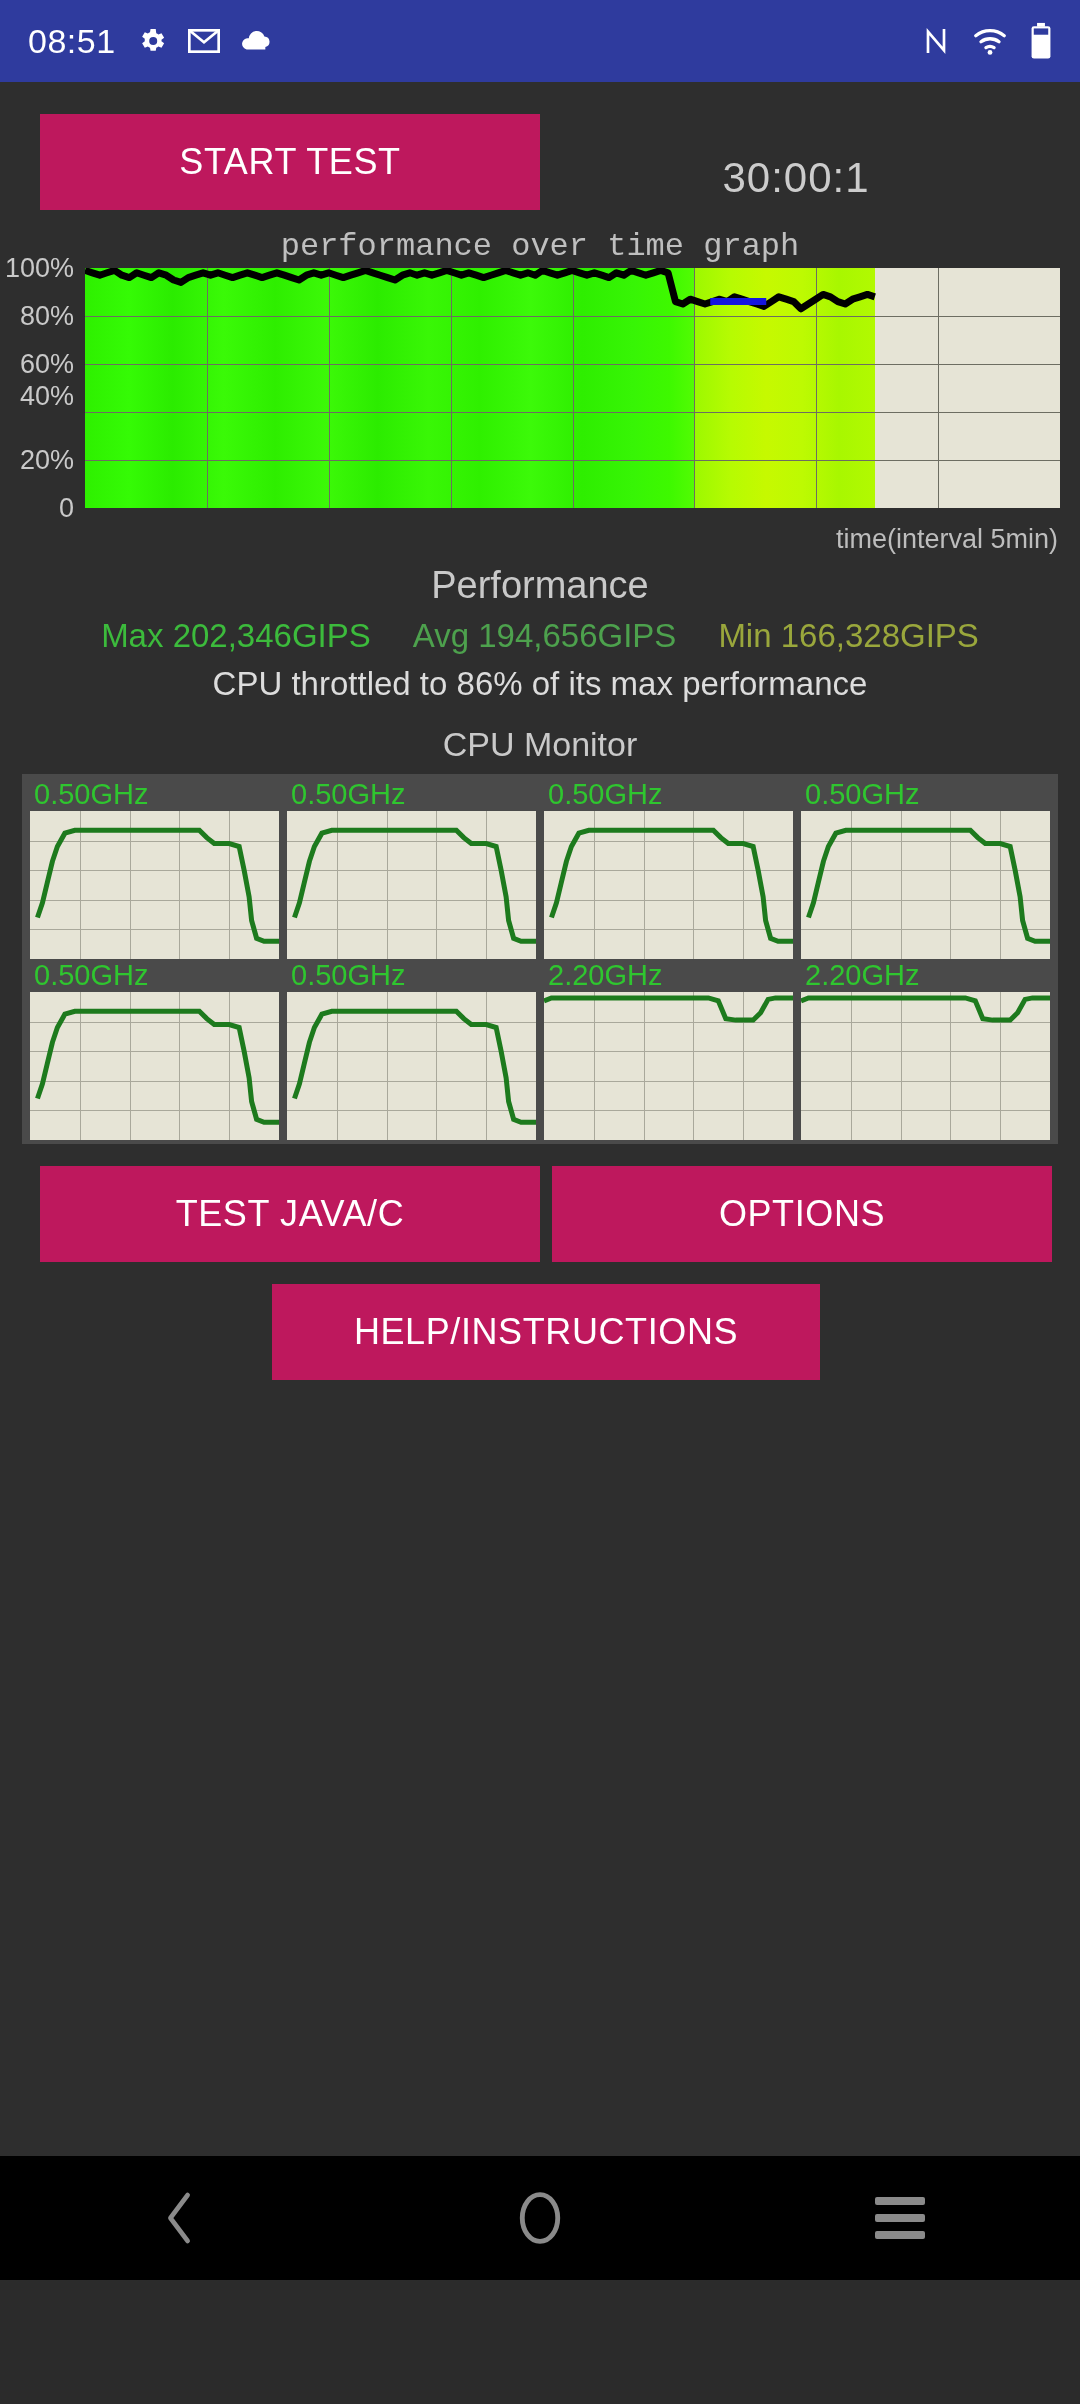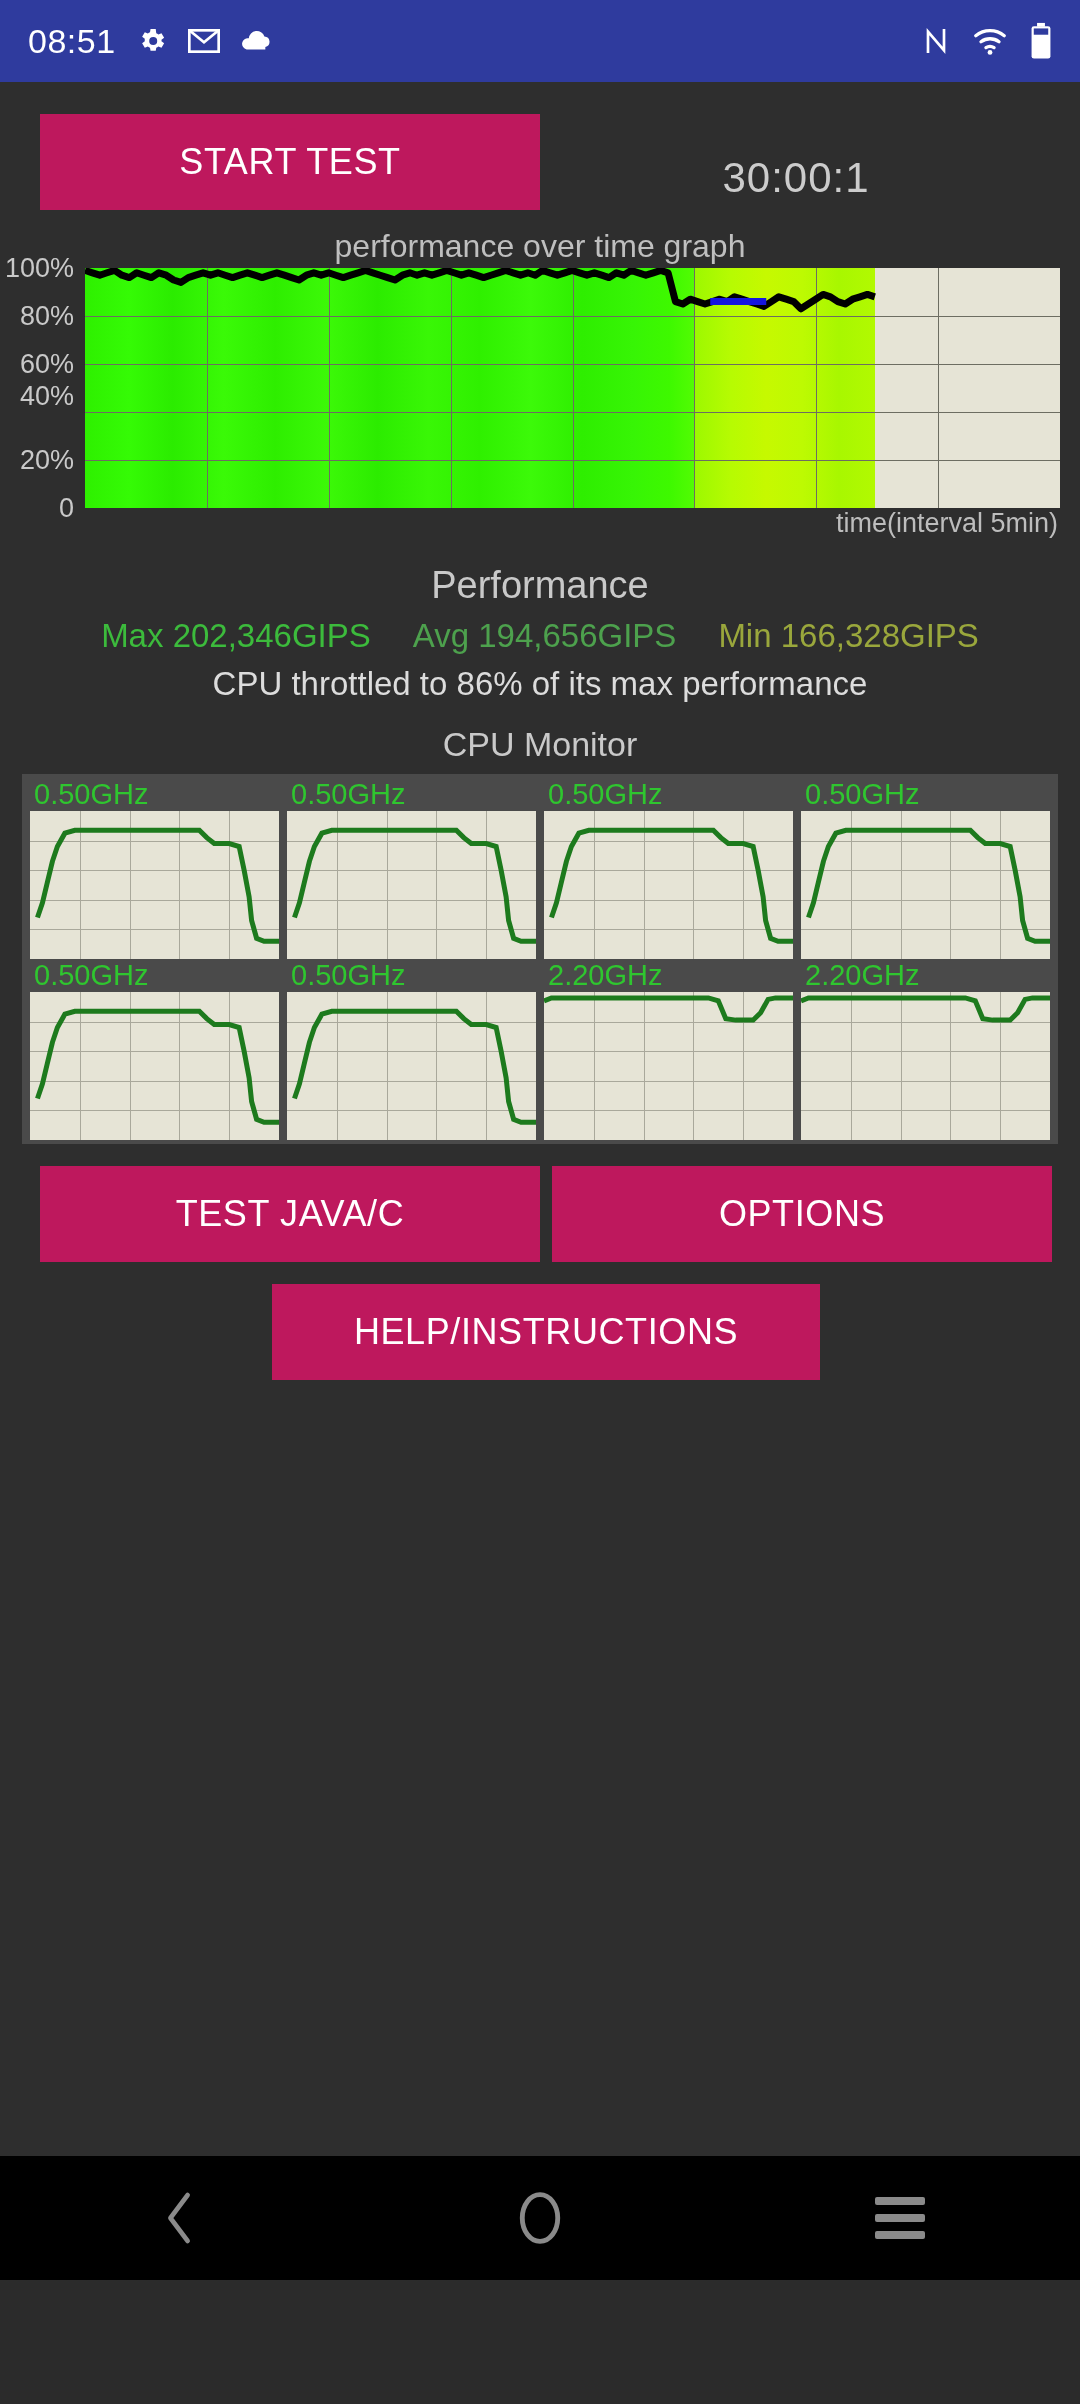--- a/index.html
+++ b/index.html
@@ -51,20 +51,21 @@
     margin-top: 32px;
   }
 
   
   .chart-wrap { position: relative; margin-top: 18px; height: 330px; }
   .chart-title {
     position: absolute; top: 0; left: 0; right: 0;
     text-align: center;
     color: #bfbfbf;
     font-size: 32px;
+    font-family: Liberation Mono, monospace;
   }
   .plot {
     position: absolute;
     left: 85px; top: 40px;
     width: 975px; height: 240px;
     background: #e6e4d6;
     overflow: hidden;
   }
   .grid-v, .grid-h {
     position: absolute; background: #6d6d62;
@@ -90,21 +91,21 @@
   .yaxis {
     position: absolute; left: 0; top: 40px; width: 78px; height: 240px;
   }
   .ytick {
     position: absolute; right: 4px;
     color: #c9c9c9; font-size: 27px;
     transform: translateY(-50%);
     white-space: nowrap;
   }
   .xaxis-label {
-    position: absolute; right: 22px; top: 280px;
+    position: absolute; right: 22px; top: 296px;
     color: #bdbdbd; font-size: 27px;
   }
 
   
   .perf-heading {
     text-align: center; color: #c9c9c9; font-size: 38px;
     margin-top: 6px;
   }
   .perf-stats {
     display: flex; justify-content: center; gap: 42px;

